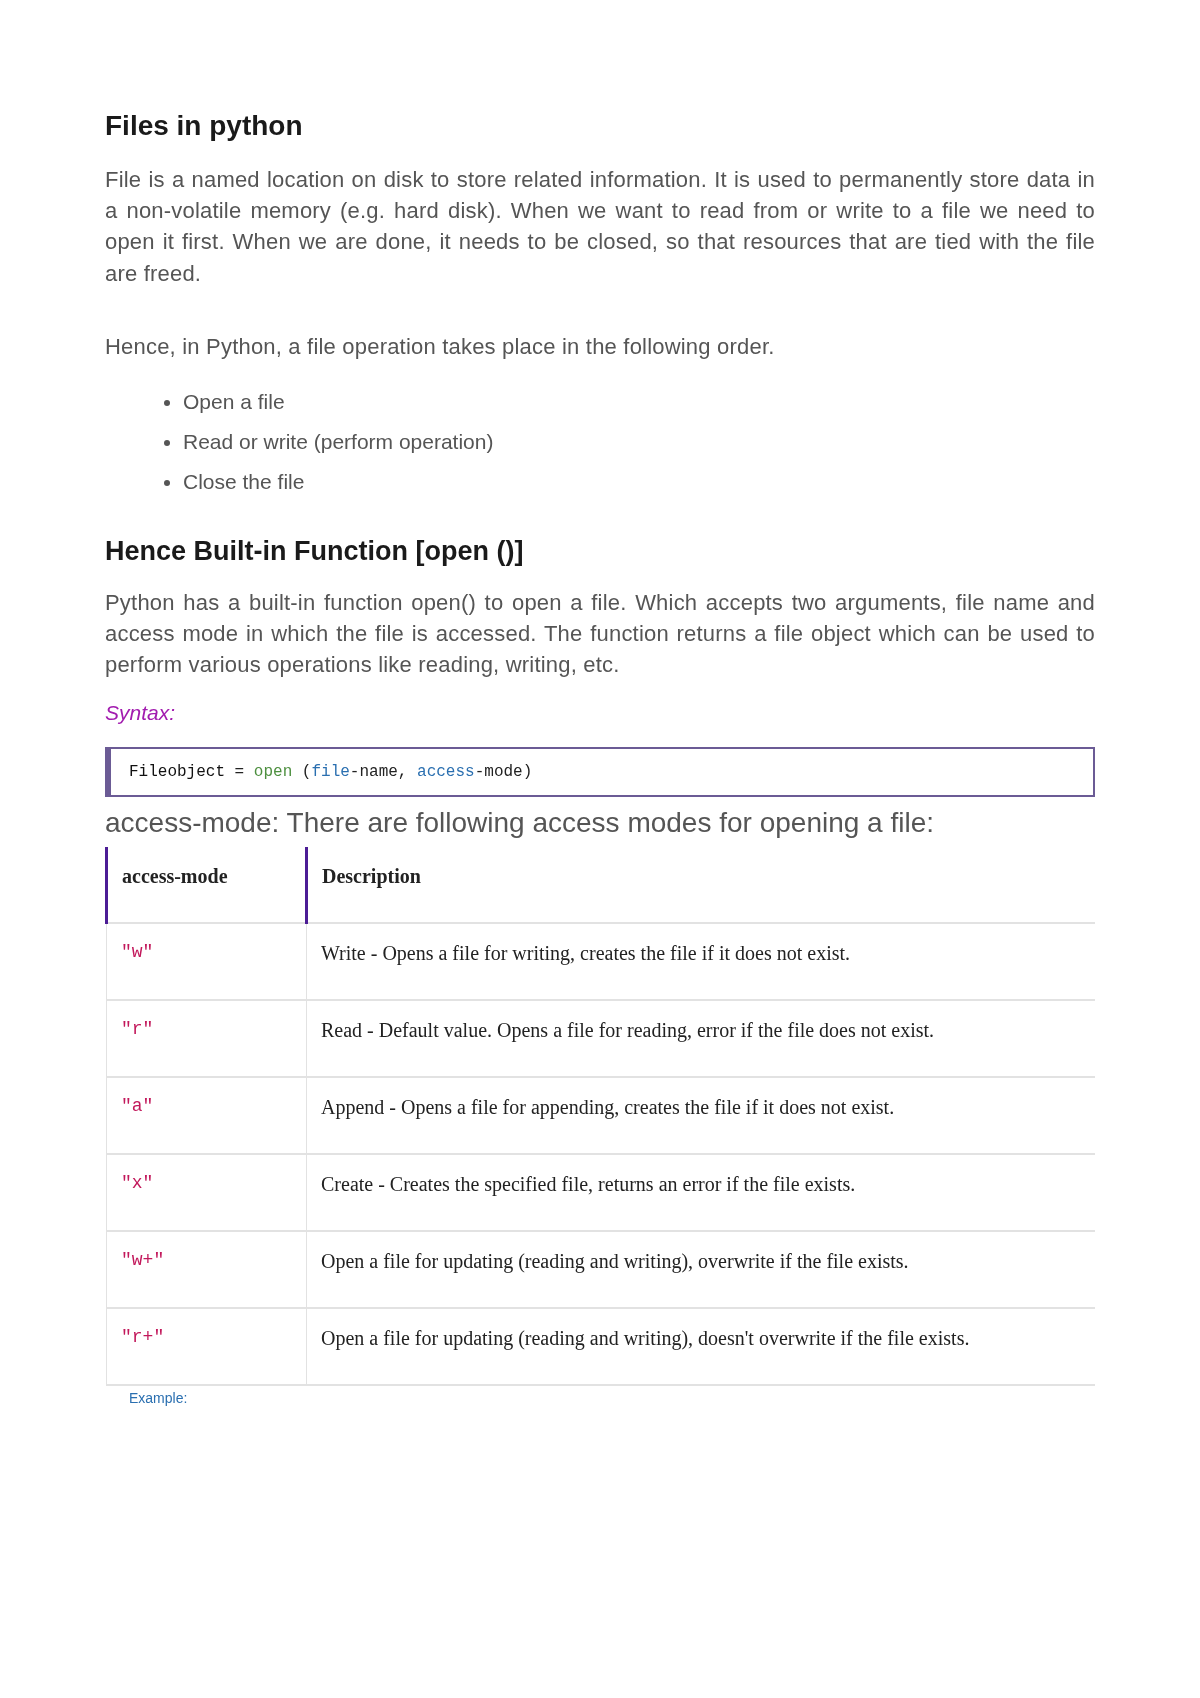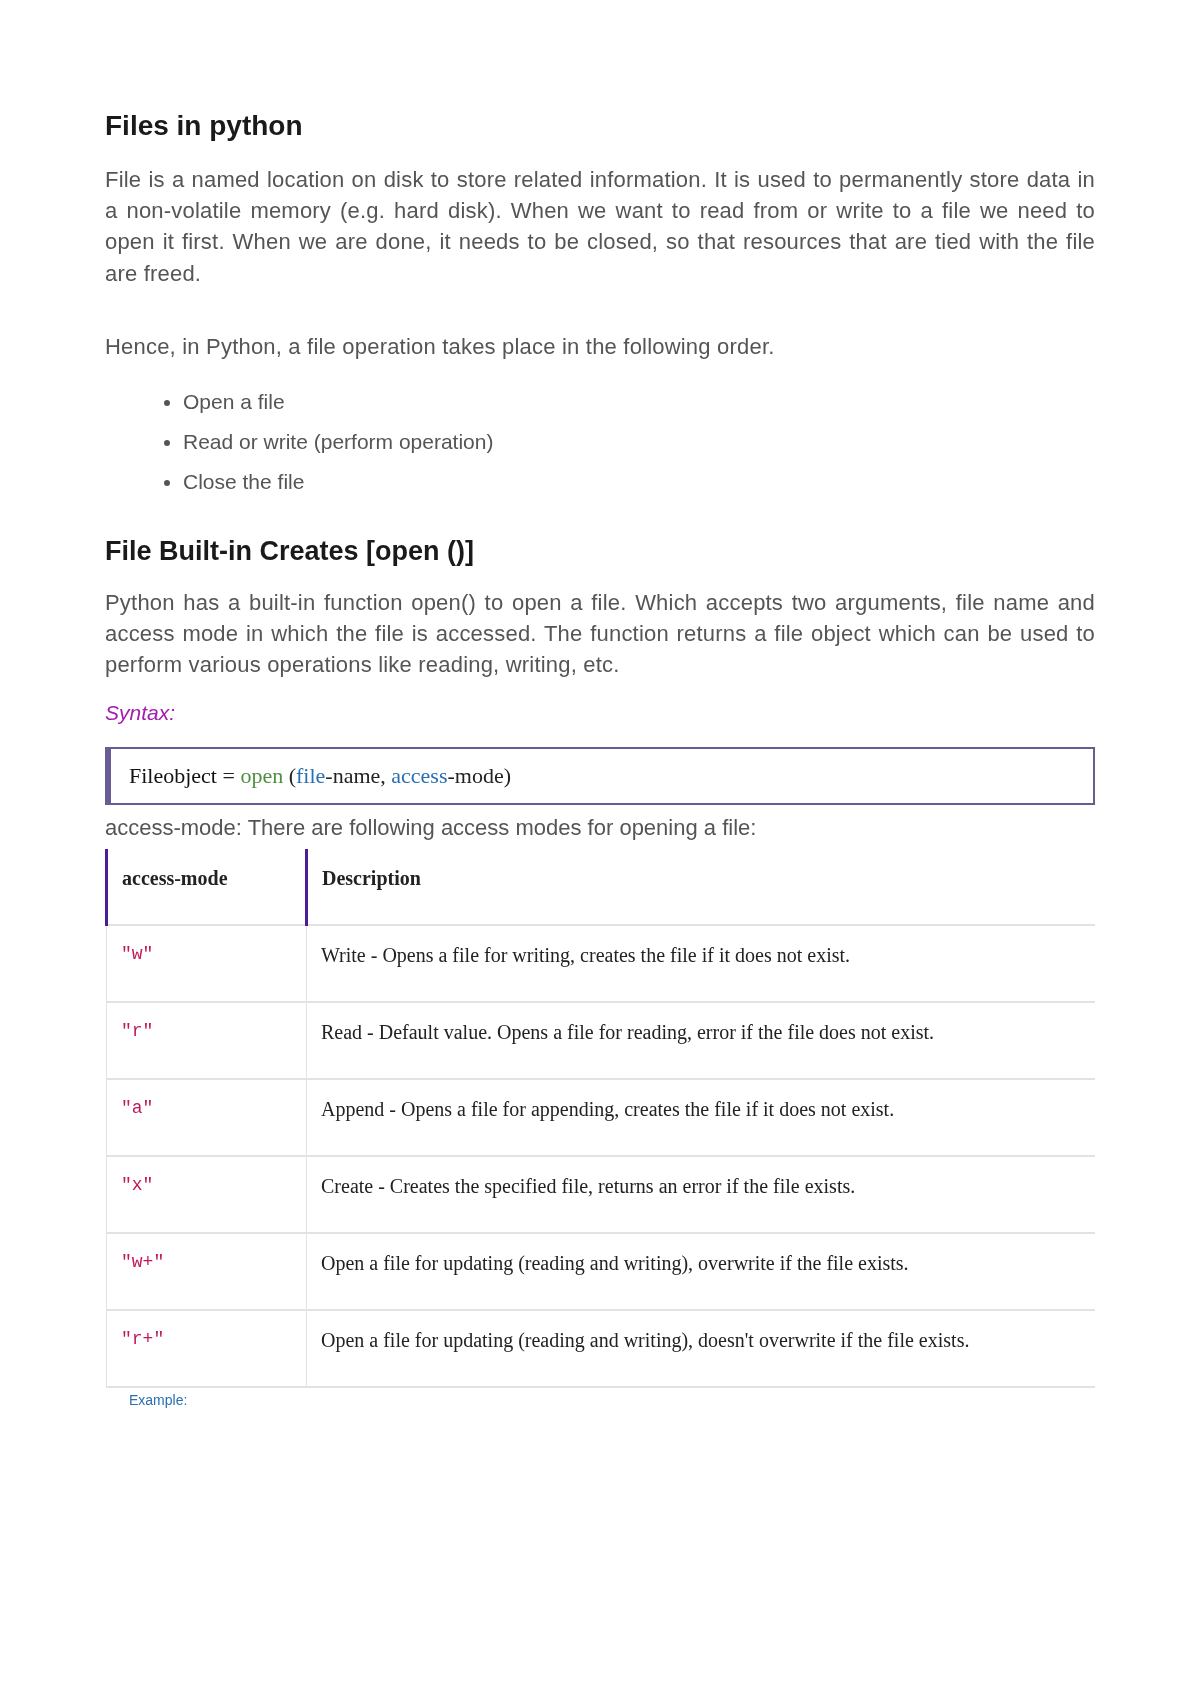--- a/index.html
+++ b/index.html
@@ -48,32 +48,32 @@
     font-style: italic;
     font-size: 21px;
     color: #a21caf;
     margin-top: 20px;
     margin-bottom: 22px;
   }
   .code-box {
     border: 2px solid #6b5b95;
     border-width: 2px 2px 2px 6px;
     padding: 14px 18px;
-    font-family: Liberation Serif, serif;
-    font-size: 22px;
+    font-family: Liberation Mono, monospace;
+    font-size: 16px;
     color: #222;
     white-space: pre;
     margin-bottom: 10px;
     width: 100%;
   }
   .code-box .fn { color: #4d8f3f; }
   .code-box .kw { color: #2a6fb0; }
   .code-box .nm { color: #111; }
   .access-intro {
-    font-size: 22px;
+    font-size: 28px;
     color: #555;
     margin-bottom: 6px;
   }
   .access-intro .lead {
     font-family: "Segoe UI", sans-serif;
     font-weight: 400;
     color: #555;
   }
   table.modes {
     width: 100%;
@@ -125,21 +125,21 @@
 <p class="para">File is a named location on disk to store related information. It is used to permanently store data in a non-volatile memory (e.g. hard disk). When we want to read from or write to a file we need to open it first. When we are done, it needs to be closed, so that resources that are tied with the file are freed.</p>
 
 <p class="para para-spaced">Hence, in Python, a file operation takes place in the following order.</p>
 
 <ul class="steps">
   <li>Open a file</li>
   <li>Read or write (perform operation)</li>
   <li>Close the file</li>
 </ul>
 
-<h2 class="h2">File Built-in Creates [open ()]</h2>
+<h2 class="h2">Hence Built-in Function [open ()]</h2>
 
 <p class="para">Python has a built-in function open() to open a file. Which accepts two arguments, file name and access mode in which the file is accessed. The function returns a file object which can be used to perform various operations like reading, writing, etc.</p>
 
 <p class="syntax-label">Syntax:</p>
 
 <div class="code-box"><span class="nm">Fileobject</span><span> = </span><span class="fn">open</span><span> (</span><span class="kw">file</span><span>-name, </span><span class="kw">access</span><span>-mode)</span></div>
 
 <p class="access-intro">
   <span class="lead">access-mode:</span><span> There are following access modes for opening a file:</span>
 </p>

